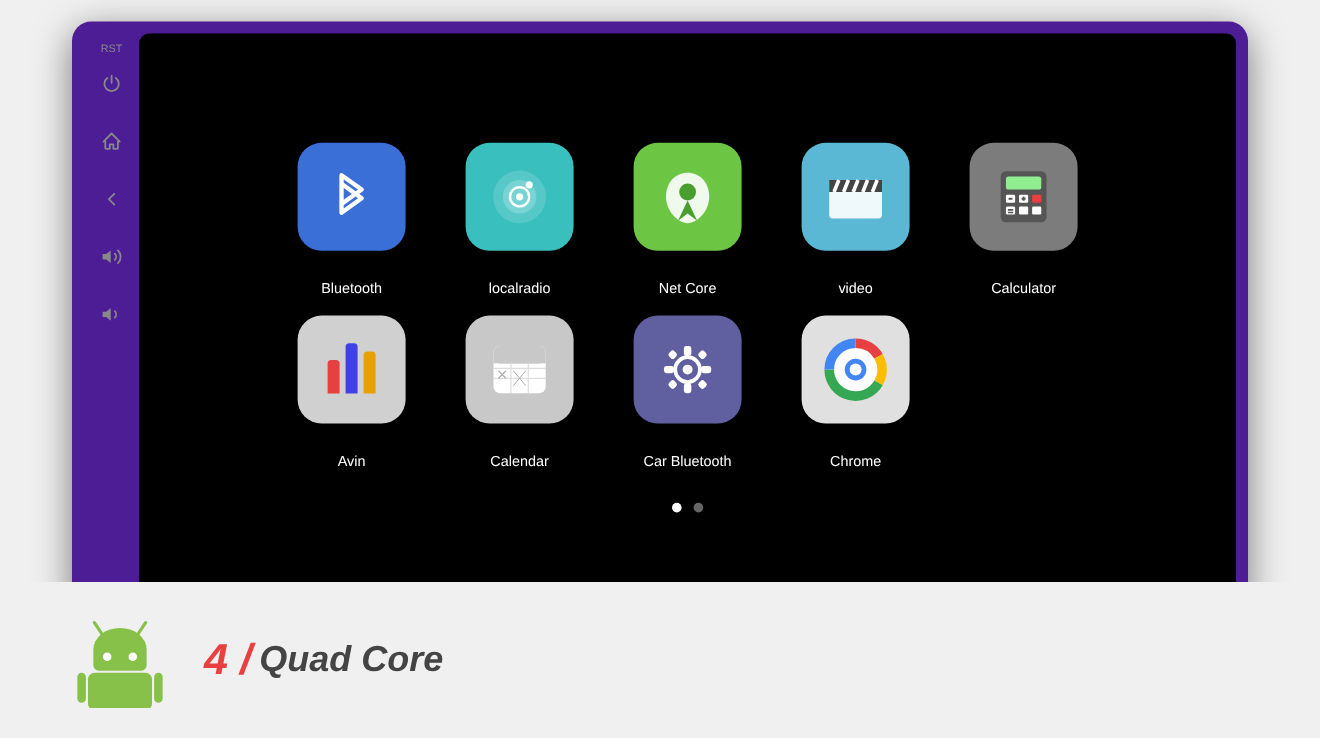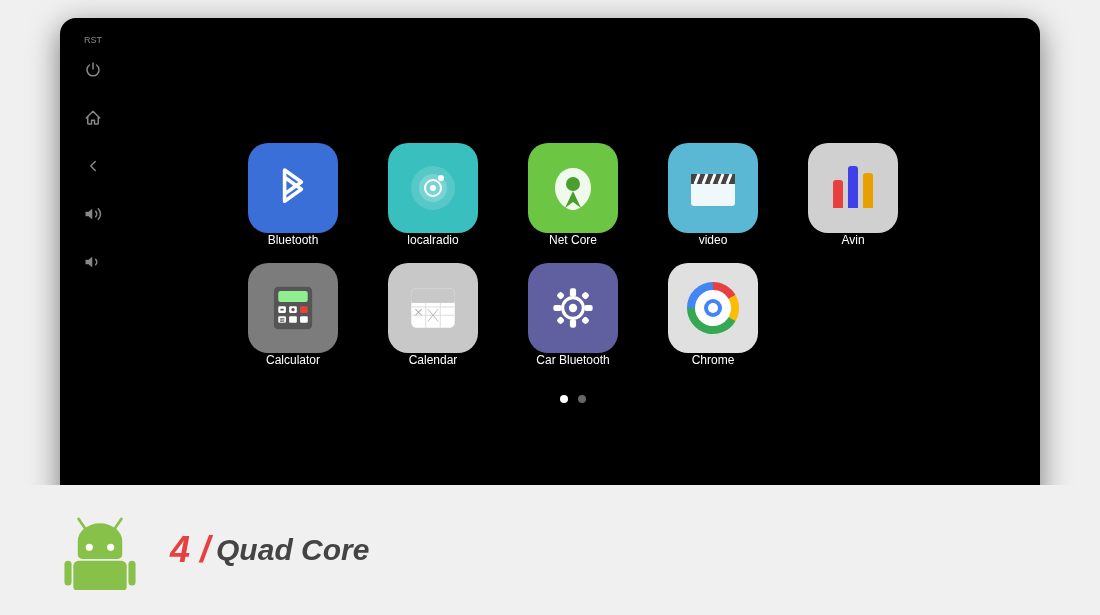--- a/index.html
+++ b/index.html
@@ -12,21 +12,21 @@
       position: relative;
     }
 
     
     .device-shell {
       position: absolute;
       top: 18px;
       left: 60px;
       width: 980px;
       height: 490px;
-      background: #000000;
+      background: #4c1d95;
       border-radius: 16px;
       box-shadow: 0 8px 30px rgba(0,0,0,0.5);
       display: flex;
       align-items: center;
       padding: 10px;
     }
 
     
     .side-buttons {
       width: 46px;
@@ -78,21 +78,21 @@
       grid-template-columns: repeat(5, 130px);
       grid-template-rows: repeat(2, auto);
       gap: 16px 10px;
       padding: 20px 30px;
     }
 
     .app-item {
       display: flex;
       flex-direction: column;
       align-items: center;
-      gap: 0;
+      gap: 24px;
       cursor: pointer;
     }
 
     .app-icon {
       width: 90px;
       height: 90px;
       border-radius: 20px;
       display: flex;
       align-items: center;
       justify-content: center;
@@ -258,53 +258,53 @@
             <line x1="24" y1="16" x2="20" y2="26" stroke="white" stroke-width="3"></line>
             <line x1="32" y1="16" x2="28" y2="26" stroke="white" stroke-width="3"></line>
             <line x1="40" y1="16" x2="36" y2="26" stroke="white" stroke-width="3"></line>
             <line x1="48" y1="16" x2="44" y2="26" stroke="white" stroke-width="3"></line>
           </svg>
         </div>
         <span class="app-label">video</span>
       </div>
 
       <div class="app-item">
+        <div class="app-icon icon-calculator">
+          <svg width="55" height="55" viewBox="0 0 55 55" fill="none">
+            <rect x="10" y="8" width="35" height="39" rx="4" fill="#555"></rect>
+            <rect x="14" y="12" width="27" height="10" rx="2" fill="#90ee90"></rect>
+
+            <rect x="14" y="26" width="7" height="6" rx="1" fill="white"></rect>
+            <rect x="24" y="26" width="7" height="6" rx="1" fill="white"></rect>
+            <rect x="34" y="26" width="7" height="6" rx="1" fill="#e84040"></rect>
+            <rect x="14" y="35" width="7" height="6" rx="1" fill="white"></rect>
+            <rect x="24" y="35" width="7" height="6" rx="1" fill="white"></rect>
+            <rect x="34" y="35" width="7" height="6" rx="1" fill="white"></rect>
+
+            <line x1="16" y1="29" x2="19" y2="29" stroke="#555" stroke-width="1.5"></line>
+
+            <line x1="26" y1="29" x2="29" y2="29" stroke="#555" stroke-width="1.5"></line>
+            <line x1="27.5" y1="27.5" x2="27.5" y2="30.5" stroke="#555" stroke-width="1.5"></line>
+
+            <line x1="15.5" y1="37.5" x2="19.5" y2="37.5" stroke="#555" stroke-width="1.2"></line>
+            <line x1="15.5" y1="39.5" x2="19.5" y2="39.5" stroke="#555" stroke-width="1.2"></line>
+          </svg>
+        </div>
+        <span class="app-label">Calculator</span>
+      </div>
+
+      <div class="app-item">
         <div class="app-icon icon-avin">
           <div style="display:flex;align-items:flex-end;gap:5px;height:55px;justify-content:center;padding-bottom:8px;">
             <div style="width:10px;height:28px;background:#e84040;border-radius:3px 3px 0 0;"></div>
             <div style="width:10px;height:42px;background:#4040e8;border-radius:3px 3px 0 0;"></div>
             <div style="width:10px;height:35px;background:#e8a000;border-radius:3px 3px 0 0;"></div>
           </div>
         </div>
         <span class="app-label">Avin</span>
-      </div>
-
-      <div class="app-item">
-        <div class="app-icon icon-calculator">
-          <svg width="55" height="55" viewBox="0 0 55 55" fill="none">
-            <rect x="10" y="8" width="35" height="39" rx="4" fill="#555"></rect>
-            <rect x="14" y="12" width="27" height="10" rx="2" fill="#90ee90"></rect>
-
-            <rect x="14" y="26" width="7" height="6" rx="1" fill="white"></rect>
-            <rect x="24" y="26" width="7" height="6" rx="1" fill="white"></rect>
-            <rect x="34" y="26" width="7" height="6" rx="1" fill="#e84040"></rect>
-            <rect x="14" y="35" width="7" height="6" rx="1" fill="white"></rect>
-            <rect x="24" y="35" width="7" height="6" rx="1" fill="white"></rect>
-            <rect x="34" y="35" width="7" height="6" rx="1" fill="white"></rect>
-
-            <line x1="16" y1="29" x2="19" y2="29" stroke="#555" stroke-width="1.5"></line>
-
-            <line x1="26" y1="29" x2="29" y2="29" stroke="#555" stroke-width="1.5"></line>
-            <line x1="27.5" y1="27.5" x2="27.5" y2="30.5" stroke="#555" stroke-width="1.5"></line>
-
-            <line x1="15.5" y1="37.5" x2="19.5" y2="37.5" stroke="#555" stroke-width="1.2"></line>
-            <line x1="15.5" y1="39.5" x2="19.5" y2="39.5" stroke="#555" stroke-width="1.2"></line>
-          </svg>
-        </div>
-        <span class="app-label">Calculator</span>
       </div>
 
       <div class="app-item">
         <div class="app-icon icon-calendar">
           <svg width="58" height="58" viewBox="0 0 58 58" fill="none">
             <rect x="8" y="10" width="42" height="38" rx="5" fill="white"></rect>
             <rect x="8" y="10" width="42" height="14" rx="5" fill="#c8c8c8"></rect>
             <rect x="8" y="18" width="42" height="6" fill="#c8c8c8"></rect>
 
             <line x1="8" y1="28" x2="50" y2="28" stroke="#ddd" stroke-width="1"></line>

